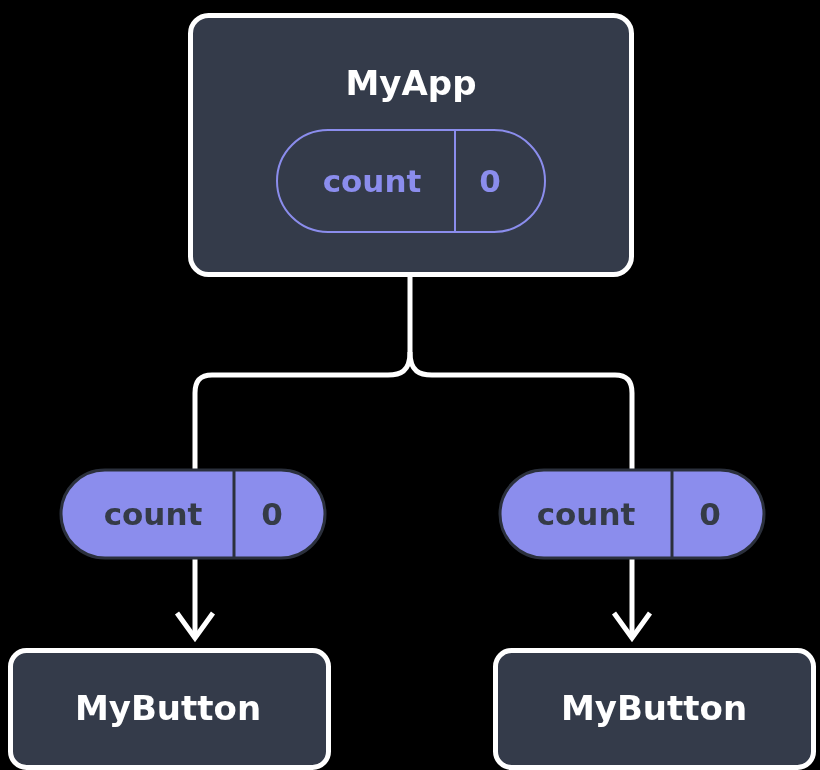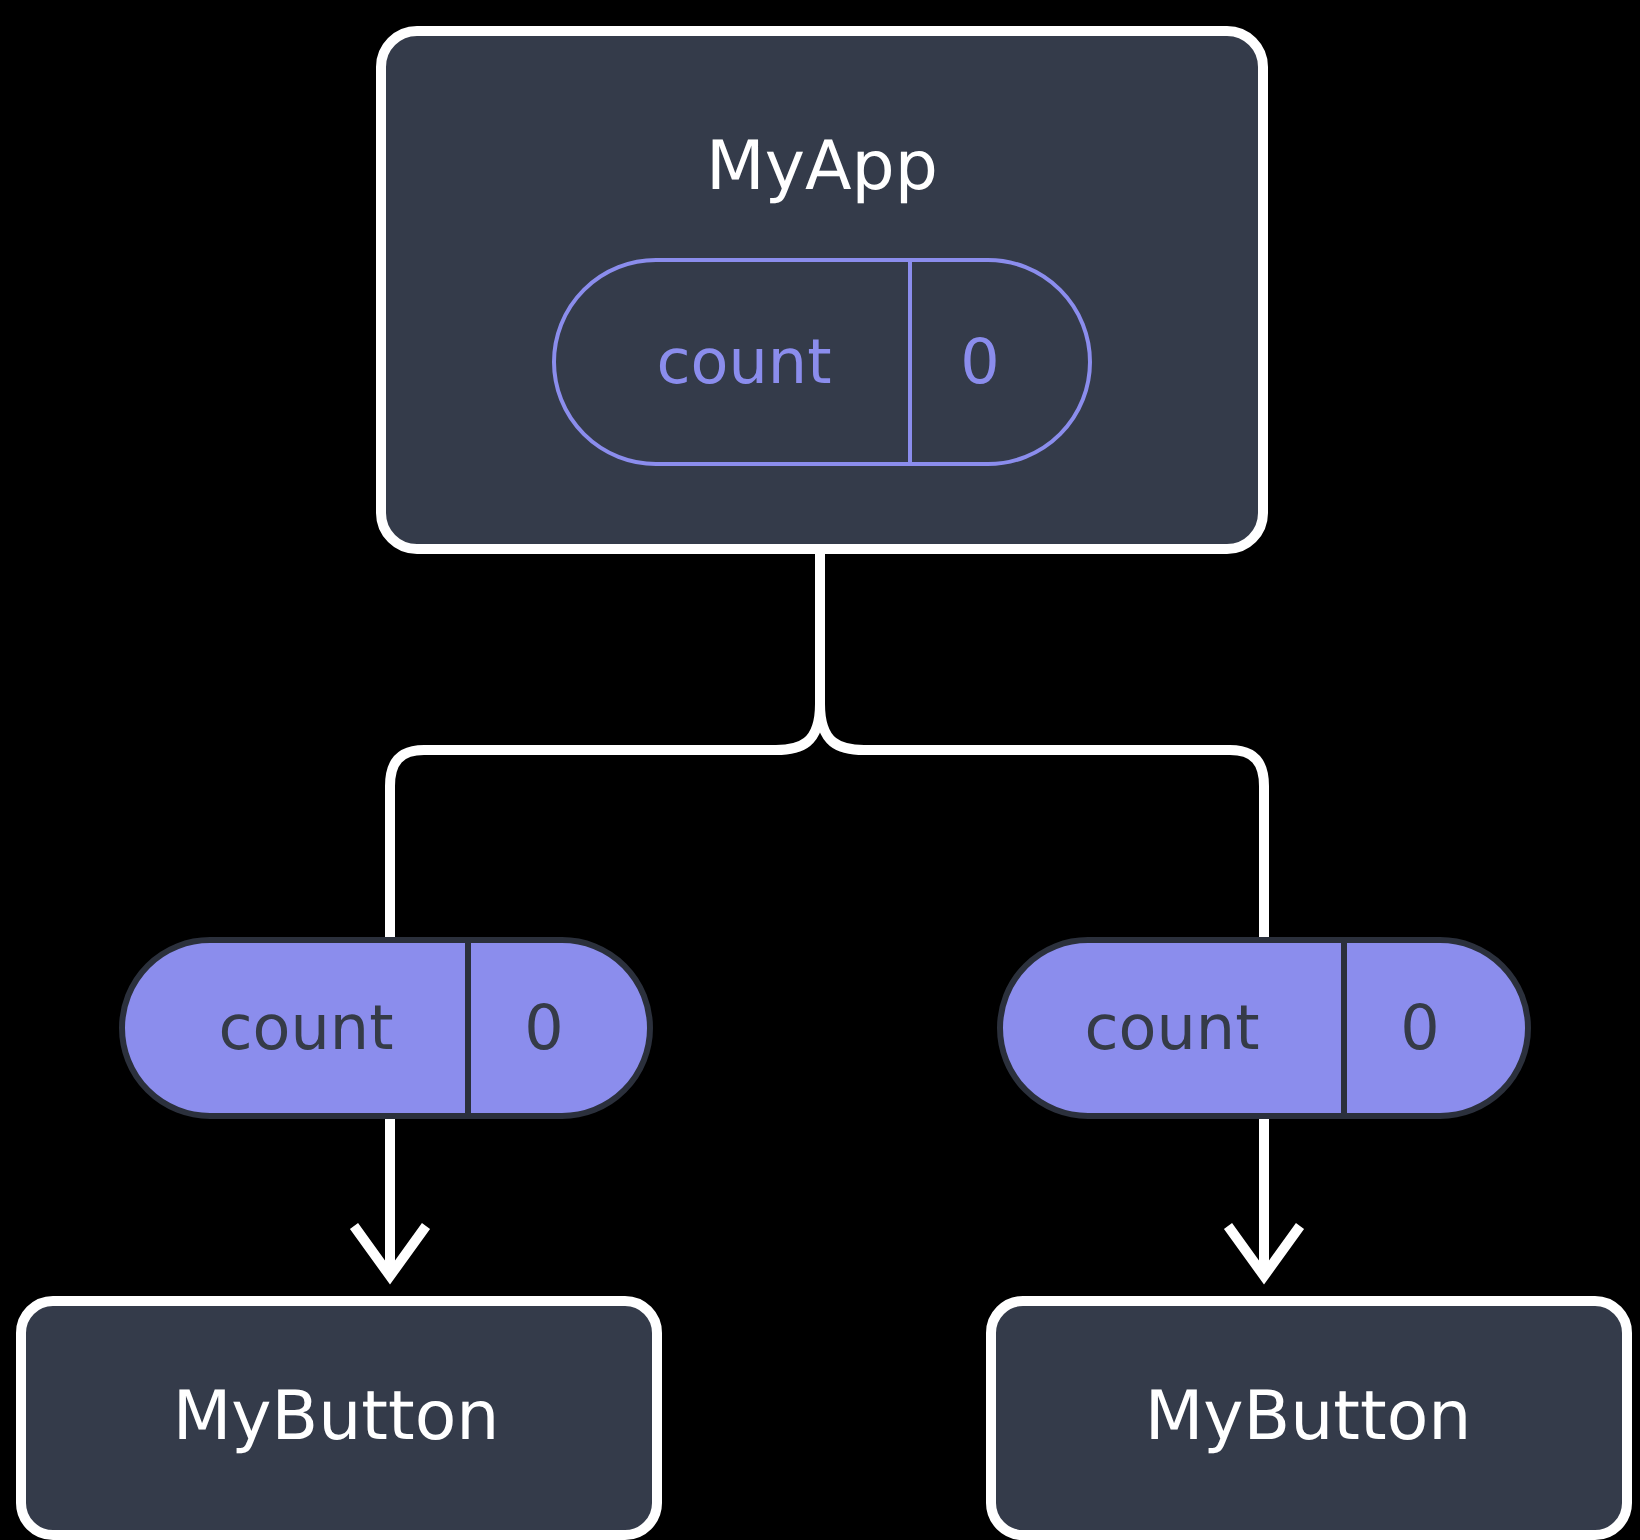--- a/index.html
+++ b/index.html
@@ -11,20 +11,21 @@
     width: 820px;
     height: 770px;
     overflow: hidden;
     font-family: "DejaVu Sans", "Liberation Sans", sans-serif;
   }
   #stage {
     position: relative;
     width: 820px;
     height: 621px;
     background: #000000;
+    font-weight: bold;
   }
   svg.layer {
     position: absolute;
     left: 0;
     top: 0;
     width: 820px;
     height: 770px;
     overflow: visible;
   }
   .node-text {

